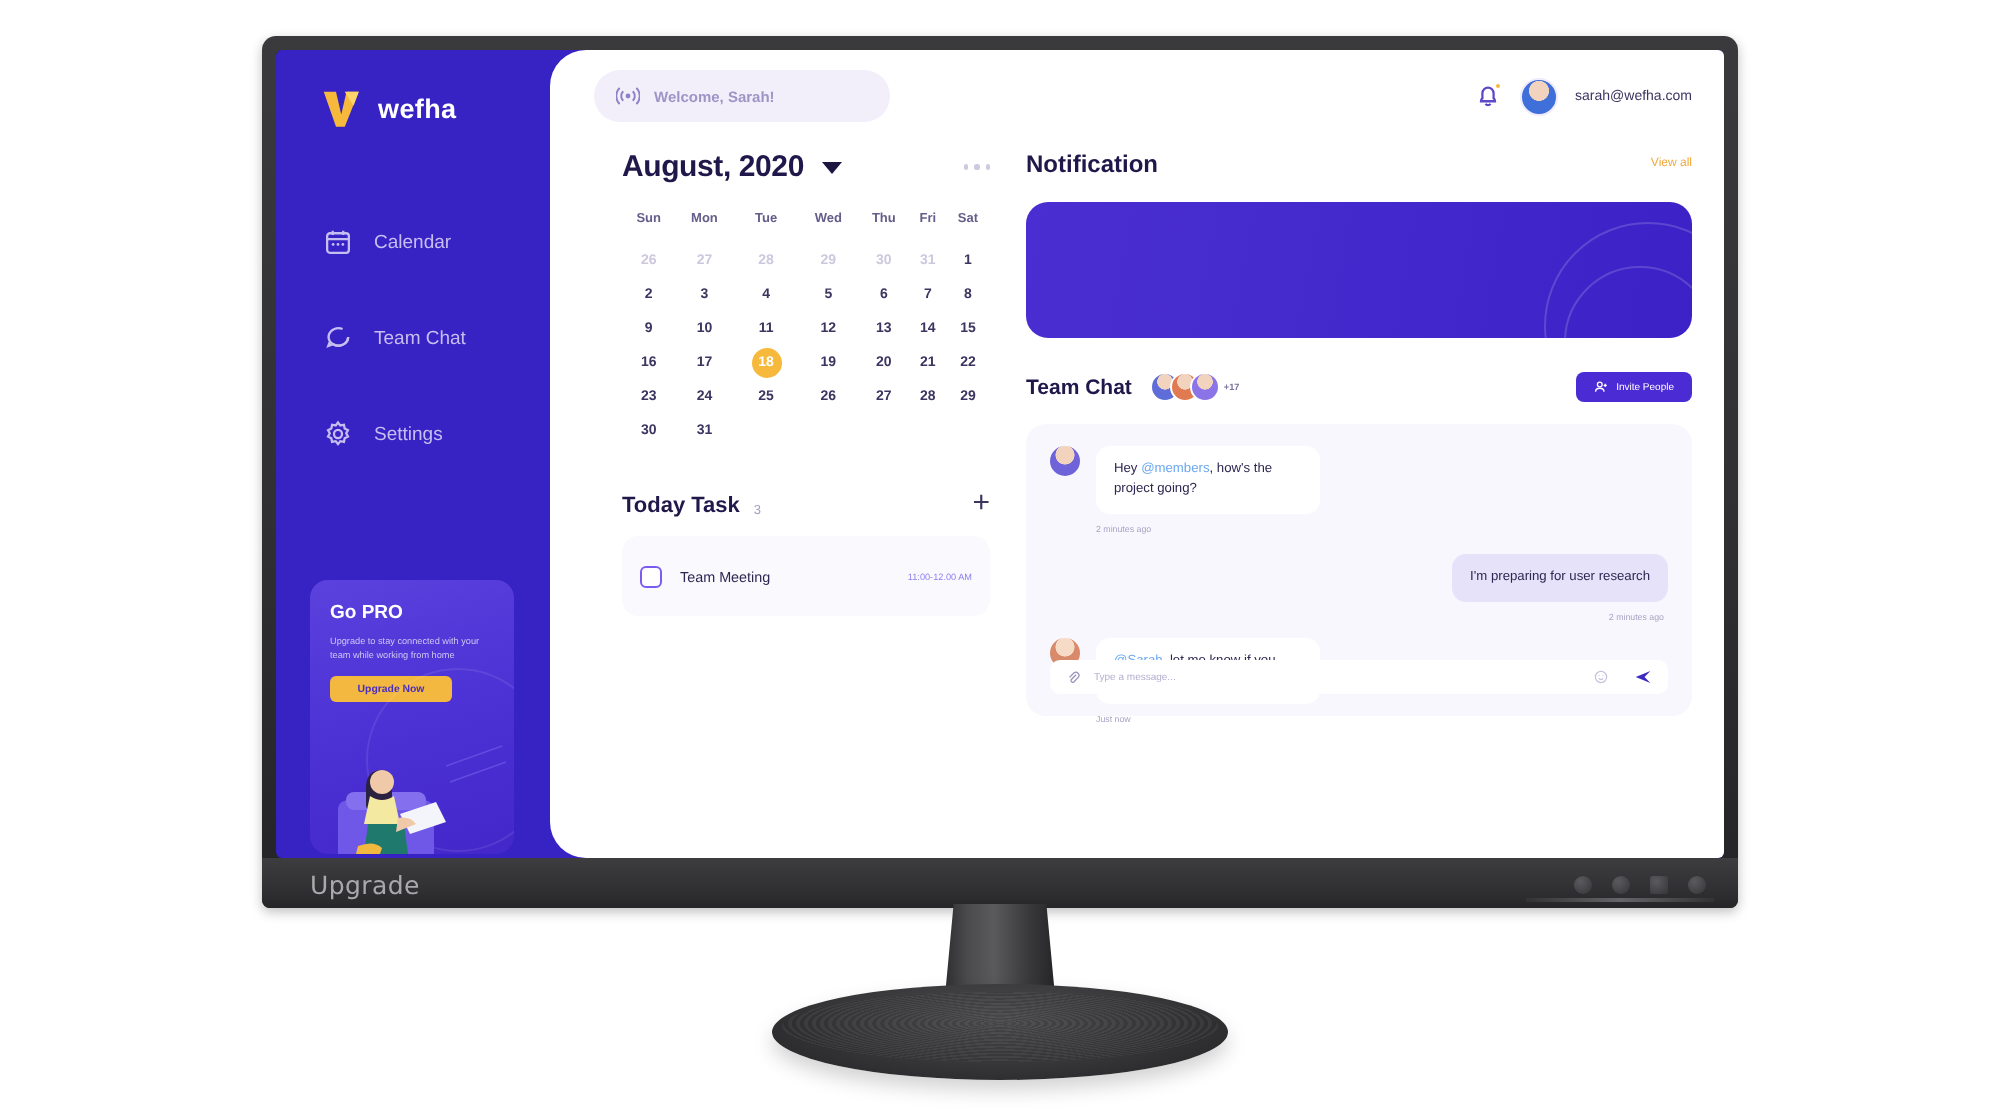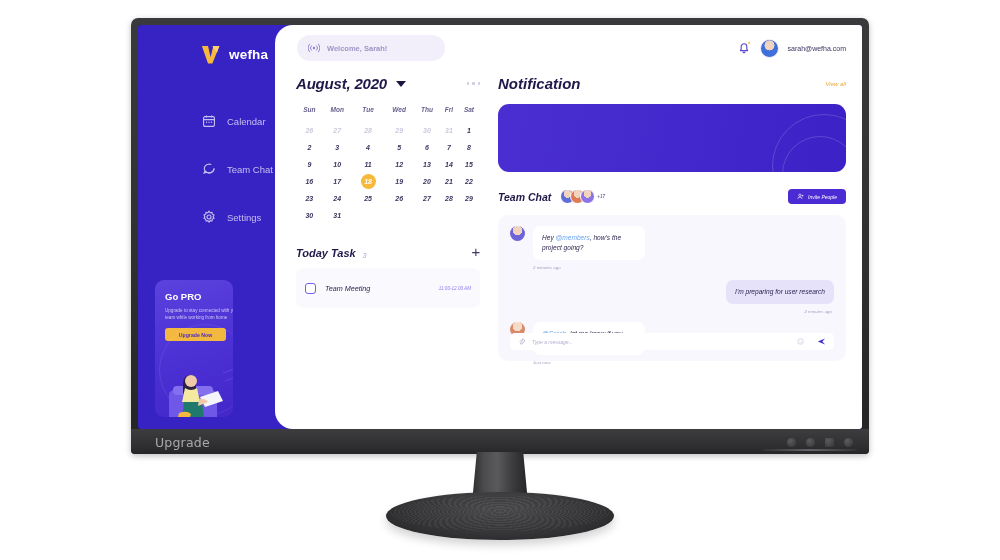--- a/index.html
+++ b/index.html
@@ -63,41 +63,41 @@
     border-radius:50%;
     background: repeating-radial-gradient(ellipse at 50% 45%, rgba(255,255,255,.045) 0 2px, rgba(0,0,0,.045) 2px 4px);
   }
 
   
   .app {
     position: absolute; inset: 0;
     background: #3722c4;
     display: flex;
   }
-  .sidebar { width: 137px; flex: 0 0 137px; position: relative; color:#fff;padding-left:40px; }
+  .sidebar { width: 137px; flex: 0 0 137px; position: relative; color:#fff; }
   .brand { display:flex; align-items:center; gap:7px; padding: 20px 0 0 23px; }
   .brand-mark { width:21px; height:19px; position:relative; }
   .brand-name { font-size: 13.5px; font-weight: 700; letter-spacing:.2px; color:#fff; }
 
   .nav { margin-top: 40px; }
   .nav-item {
     position: relative; display:flex; align-items:center; gap:11px;
     height: 34px; padding-left: 24px; color:#c6bef0; font-size:9.5px; cursor:pointer;
   }
   .nav-item + .nav-item { margin-top: 14px; }
   .nav-item.active { color:#f6b93b; }
   .nav-item.active::before {
     content:""; position:absolute; left:-3px; top:6px; width:3px; height:22px;
     background:#f6b93b; border-radius: 0 2px 2px 0;
   }
   .nav-ico { width:14px; height:14px; display:block; }
   .nav-ico svg { width:14px; height:14px; display:block; }
 
   .gopro {
-    position:absolute; left:17px; bottom:12px; width:78px; height:137px;
+    position:absolute; left:17px; bottom:2px; width:102px; height:137px;
     background: linear-gradient(165deg,#5b41dd 0%,#4b30d4 55%,#4327c9 100%);
     border-radius: 9px; overflow:hidden; padding:11px 10px 0 10px;
   }
   .gopro::before{
     content:""; position:absolute; right:-18px; top:44px; width:90px; height:90px;
     border:1px solid rgba(255,255,255,.09); border-radius:50%;
   }
   .gopro-title{ font-size:9.5px; font-weight:700; color:#fff; }
   .gopro-desc{ font-size:4.6px; line-height:1.55; color:#cfc6f5; margin-top:5px; width:84px;}
   .gopro-btn{
@@ -124,21 +124,21 @@
   .bell svg{width:14px;height:14px;display:block;}
   .bell-dot{ position:absolute; right:0px; top:0px; width:4px;height:4px;border-radius:50%;
     background:#f6b93b; border:1px solid #fff;}
   .avatar-sm{
     width:19px;height:19px;border-radius:50%;
     background: radial-gradient(circle at 50% 32%, #f2d3bd 0 34%, #3f6fd8 36% 100%);
     border:1.5px solid #efeafd; overflow:hidden; position:relative;
   }
   .user-email{ font-size:7px; color:#3b3360; }
 
-  .content{ flex:1; display:flex; padding: 0 16px 0 21px; gap: 18px; font-style: italic; }
+  .content{ flex:1; display:flex; padding: 0 16px 0 36px; gap: 18px; }
   .col-left{ width: 184px; flex: 0 0 184px; }
   .col-right{ flex:1; }
 
   
   .cal-head{ display:flex; align-items:center; gap:9px; margin-top: 4px;}
   .cal-title{ font-size:15px; font-weight:700; color:#20184a; letter-spacing:-.2px;}
   .caret{ width:0;height:0;border-left:5px solid transparent;border-right:5px solid transparent;
     border-top:6px solid #1d1640; cursor:pointer;}
   .dots{ margin-left:auto; display:flex; gap:3px; cursor:pointer;}
   .dots i{ width:2.5px;height:2.5px;border-radius:50%;background:#cfc9e0; display:block;}
@@ -160,21 +160,21 @@
   .task-card{
     margin-top: 9px; background:#faf9fe; border-radius:8px; padding: 9px 9px;
   }
   .task-row{ display:flex; align-items:center; gap:9px; height: 22px; }
   .cbox{ width:11px;height:11px;border:1.2px solid #7b5cf0;border-radius:3px;background:#fff;cursor:pointer;flex:0 0 11px;}
   .task-label{ font-size:7.2px; color:#2e2752; }
   .task-time{ margin-left:auto; font-size:4.6px; color:#8c7ff0; }
 
   
   .sec-head{ display:flex; align-items:center; margin-top: 4px; }
-  .sec-title{ font-size:15px; font-weight:700; color:#20184a;}
+  .sec-title{ font-size:12px; font-weight:700; color:#20184a;}
   .viewall{ margin-left:auto; font-size:6px; color:#f0a93b; cursor:pointer;}
 
   .notif{
     margin-top: 12px; height:68px; border-radius:11px; position:relative; overflow:hidden;
     background: linear-gradient(100deg,#4a2ed2 0%,#4228cc 60%,#3c22c6 100%);
     padding: 11px 14px;
   }
   .notif .ring{ position:absolute; border:1px solid rgba(255,255,255,.16); border-radius:50%; }
   .notif .r1{ right:-30px; bottom:-46px; width:104px; height:104px;}
   .notif .r2{ right:-12px; bottom:-40px; width:76px; height:76px;}

